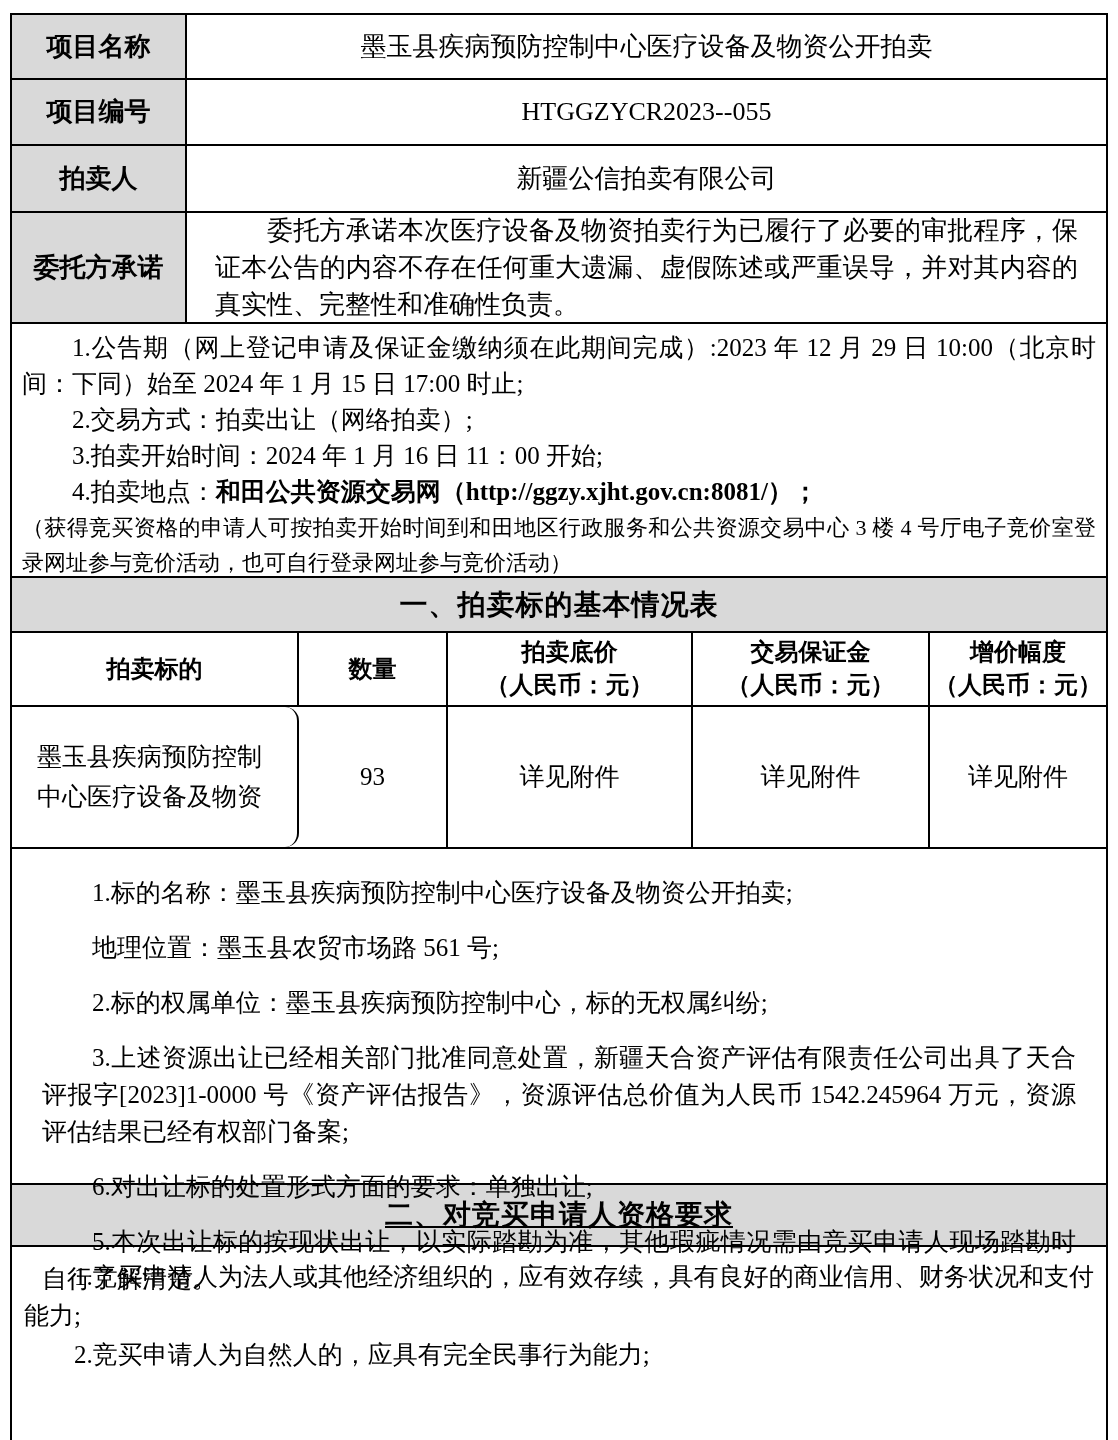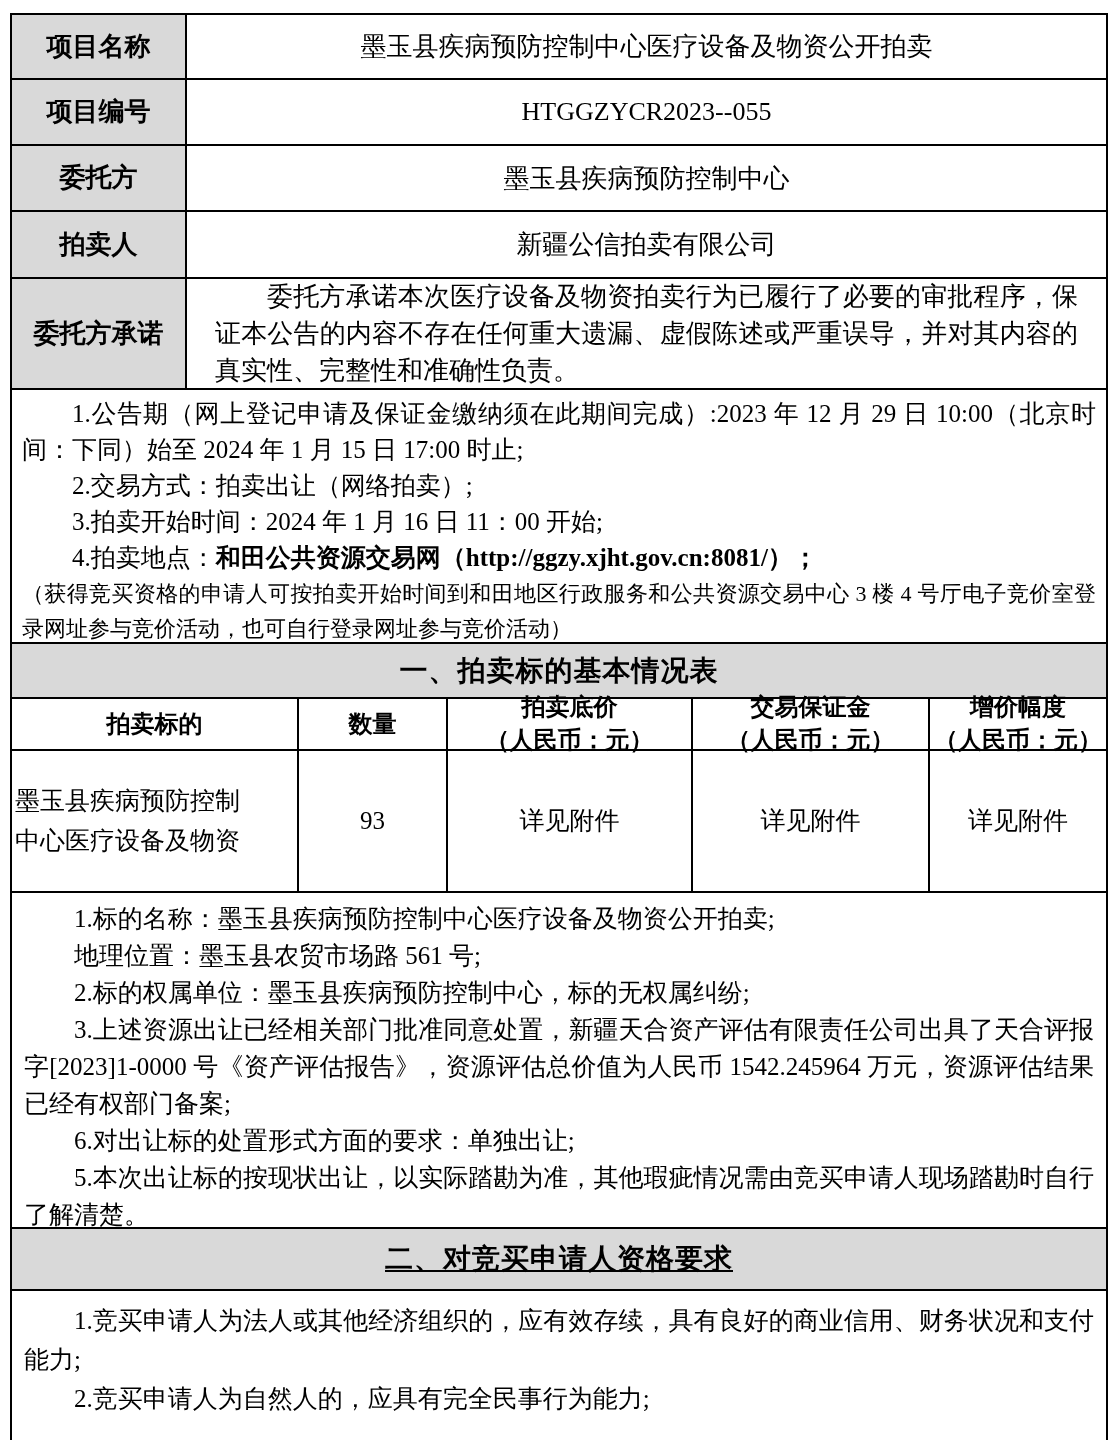--- a/index.html
+++ b/index.html
@@ -38,54 +38,50 @@
     box-sizing:border-box;border-right:2px solid #000;display:flex;align-items:center;
     justify-content:center;text-align:center;white-space:pre-line;
   }
   .sh-cell{font-weight:bold;font-size:24px;line-height:33px;}
   .sd-cell{font-size:25px;line-height:40px;}
   .c1{width:287px;min-width:287px;}
   .c2{width:149px;min-width:149px;}
   .c3{width:245px;min-width:245px;}
   .c4{width:237px;min-width:237px;}
   .c5{flex:1;border-right:none !important;}
-  .sd-subject{justify-content:flex-start;text-align:left;padding-left:3px;}
+  .sd-subject{justify-content:flex-start;text-align:left;padding-left:25px;border-radius:14px;}
   .notes-block{display:block;border-bottom:2px solid #000;box-sizing:border-box;
     font-size:25px;line-height:37px;text-align:justify;padding:7px 12px 0 12px;}
-  .notes-block p{margin:0;}
+  .notes-block p{margin:18px;}
   .final-block{display:block;box-sizing:border-box;font-size:25px;line-height:39px;
     text-align:justify;padding:10px 12px 0 12px;}
   .final-block p{margin:0;}
   .bold{font-weight:bold;}
   
   .h-r1{height:65px;} .h-r2{height:66px;} .h-r3{height:66px;} .h-r4{height:67px;}
   .h-r5{height:111px;} .h-r6{height:254px;}
-  .h-s1{height:55px;} .h-sh{height:52px;} .h-sd{height:142px;}
+  .h-s1{height:55px;} .h-sh{height:74px;} .h-sd{height:142px;}
   .h-notes{height:336px;} .h-s2{height:62px;text-decoration:underline;}
 </style>
 </head>
 <body>
 
 <div class="page">
   <div class="doc">
 
     <div class="trow h-r1">
       <div class="label-cell">项目名称</div>
       <div class="value-cell">墨玉县疾病预防控制中心医疗设备及物资公开拍卖</div>
     </div>
 
     <div class="trow h-r2">
       <div class="label-cell">项目编号</div>
       <div class="value-cell">HTGGZYCR2023--055</div>
     </div>
 
-    <div class="trow h-r3">
-      <div class="label-cell">委托方</div>
-      <div class="value-cell">墨玉县疾病预防控制中心</div>
-    </div>
 
     <div class="trow h-r4">
       <div class="label-cell">拍卖人</div>
       <div class="value-cell">新疆公信拍卖有限公司</div>
     </div>
 
     <div class="trow h-r5">
       <div class="label-cell">委托方承诺</div>
       <div class="text-cell commitment-text">
         <p class="indent2">委托方承诺本次医疗设备及物资拍卖行为已履行了必要的审批程序，保证本公告的内容不存在任何重大遗漏、虚假陈述或严重误导，并对其内容的真实性、完整性和准确性负责。</p>

